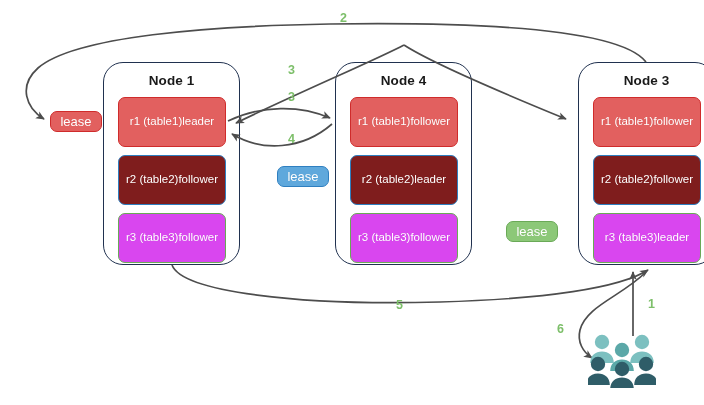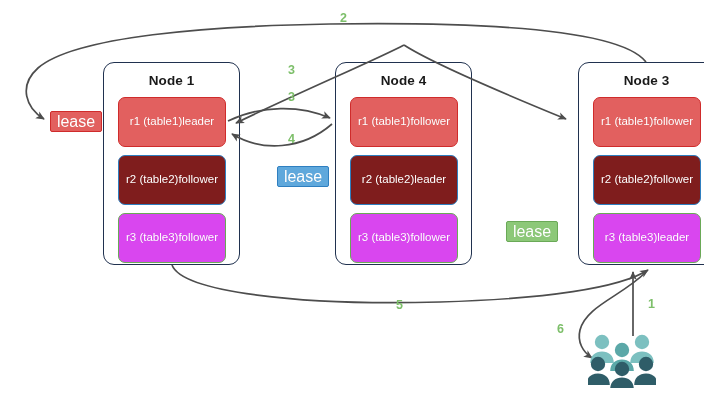--- a/index.html
+++ b/index.html
@@ -11,21 +11,21 @@
     position:relative;
   }
   #stage{position:absolute;left:0;top:0;width:704px;height:405px;}
   svg.layer{position:absolute;left:0;top:0;width:704px;height:405px;overflow:visible;}
   #edges{z-index:1;}
 
   .node-box{
     position:absolute;
     box-sizing:border-box;
     border:1.4px solid #20314f;
-    border-radius:11px;
+    border-radius:20px;
     background:#ffffff;
   }
   .node-title{
     position:absolute;
     left:0;right:0;
     top:10px;
     text-align:center;
     font-size:13.5px;
     font-weight:bold;
     color:#1a1a1a;
@@ -47,23 +47,23 @@
   }
   .replica .l1{display:block;}
   .replica .l2{display:block;}
   .rep-red{background:#e2605f;border:1.6px solid #cf2b2b;}
   .rep-blue{background:#7f1d1d;border:1.6px solid #2f7fc0;}
   .rep-green{background:#d946ef;border:1.6px solid #6aa957;}
 
   .lease{
     position:absolute;
     box-sizing:border-box;
-    border-radius:2px;
+    border-radius:7px;
     color:#ffffff;
-    font-size:16px;
+    font-size:13px;
     display:flex;
     align-items:center;
     justify-content:center;
     text-shadow:0 0 1px rgba(0,0,0,.10);
   }
   .lease-red{background:#e2605f;border:1.6px solid #cf2b2b;}
   .lease-blue{background:#5fa8dc;border:1.6px solid #2f7fc0;}
   .lease-green{background:#8cc878;border:1.6px solid #6aa957;}
 
   .step-label{

